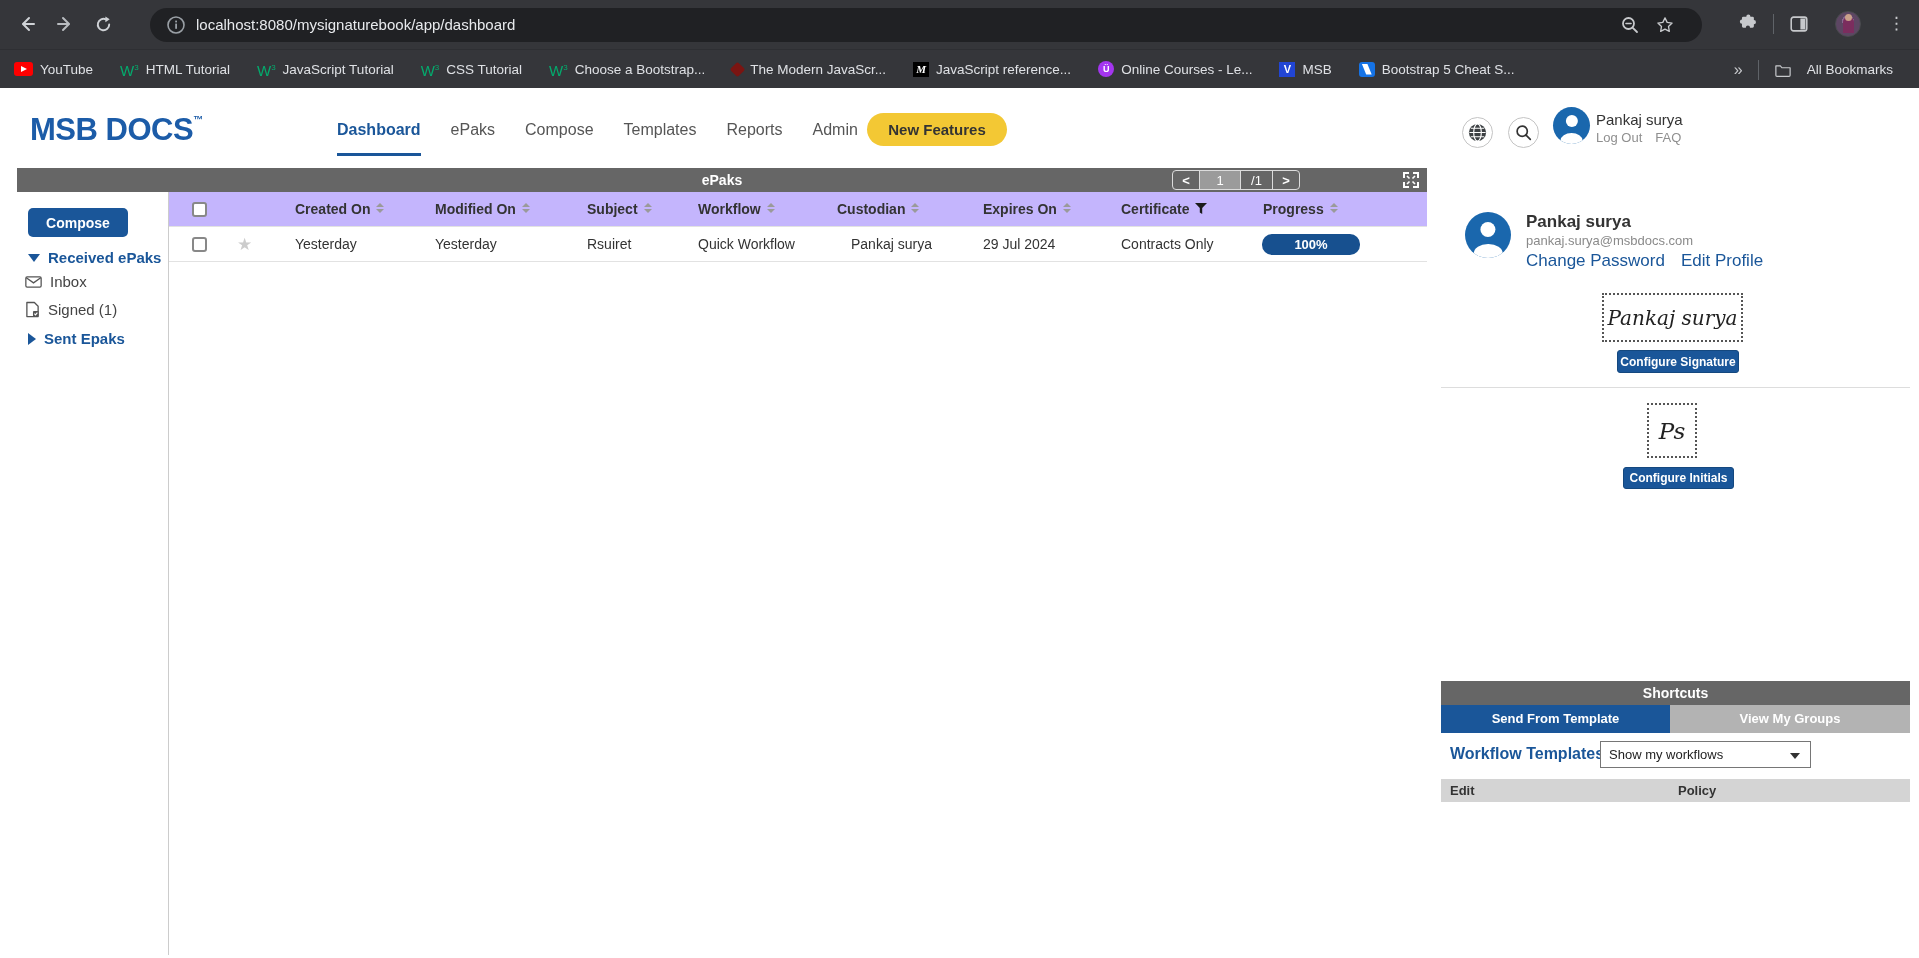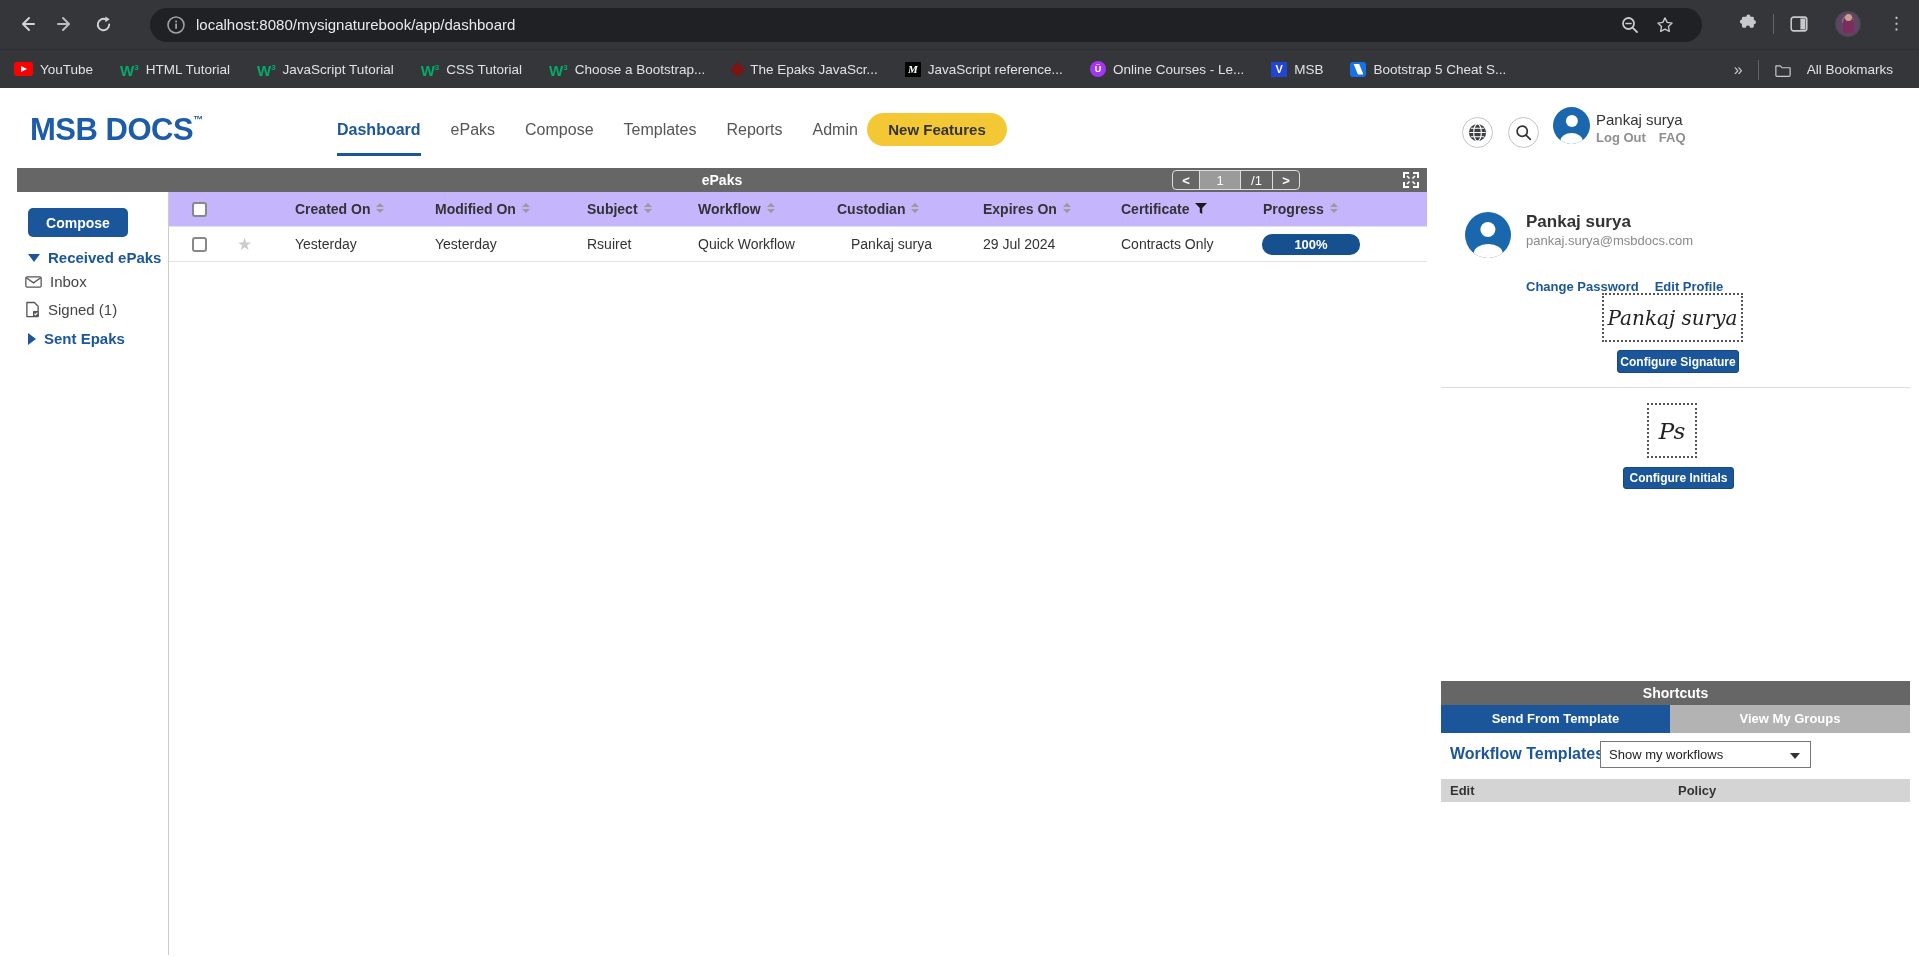--- a/index.html
+++ b/index.html
@@ -22,21 +22,21 @@
   .tb-avatar::before{content:""; position:absolute; left:9px; top:2px; width:7px; height:7px; background:#caa08a; border-radius:50%; z-index:2;}
   .dots { position:absolute; left:1888px; top:12px; color:#c7c9cc; font-size:17px; letter-spacing:0; line-height:24px; }
 
   .bookmarks { position:absolute; left:0; top:49px; width:1919px; height:39px; background:#35363a; border-top:1px solid #2e2f33; display:flex; align-items:center; }
   .bm-left { display:flex; align-items:center; gap:27px; padding-left:14px; }
   .bm-item { display:flex; align-items:center; gap:7px; color:#dfe1e5; font-size:13.5px; white-space:nowrap; }
   .bm-right { position:absolute; right:26px; top:0; height:39px; display:flex; align-items:center; gap:15px; color:#dfe1e5; font-size:13.5px; }
   .bm-vdiv { width:1px; height:20px; background:#5f6368; }
   .yt-ico { width:19px; height:14px; background:#f00; border-radius:3px; position:relative; }
   .yt-ico::after { content:""; position:absolute; left:7px; top:3.5px; border-left:6px solid #fff; border-top:3.5px solid transparent; border-bottom:3.5px solid transparent; }
-  .w3-ico { color:#04aa6d; font-weight:bold; font-size:15px; line-height:14px; }
+  .w3-ico { color:#04aa6d; font-weight:normal; font-size:15px; line-height:14px; }
   .w3-ico sup { font-size:8px; }
   .mjs-ico { width:11px; height:11px; background:#7a1512; transform:rotate(45deg); border-radius:2px; }
   .mdn-ico { width:16px; height:15px; background:#000; color:#fff; font-weight:bold; font-size:11px; font-style:italic; display:flex; align-items:center; justify-content:center; font-family:"Liberation Serif",serif; }
   .ud-ico { width:16px; height:16px; background:#a435f0; color:#fff; border-radius:50%; font-size:9px; font-weight:bold; display:flex; align-items:center; justify-content:center; }
   .msb-ico { width:16px; height:15px; background:#2145d4; color:#fff; font-size:11px; font-weight:bold; display:flex; align-items:center; justify-content:center; }
   .bs-ico { width:16px; height:15px; background:#1573e6; border-radius:3px; position:relative; overflow:hidden; }
   .bs-ico::after { content:""; position:absolute; left:3px; top:2px; width:10px; height:11px; background:#fff; clip-path:polygon(0 0, 55% 0, 100% 100%, 45% 100%); }
   .chev { font-size:16px; color:#c7c9cc; }
 
   
@@ -46,21 +46,21 @@
   .mainnav .nav-item { font-size:16px; color:#555; cursor:pointer; padding-bottom:14px; }
   .mainnav .nav-item.active { color:#1a5699; font-weight:bold; border-bottom:3px solid #1a5699; }
   .new-features { position:absolute; left:867px; top:113px; width:140px; height:33px; background:#f3c834; border:none; border-radius:17px; font-size:15px; font-weight:bold; color:#333; font-family:"Liberation Sans",sans-serif; cursor:pointer; }
   .hdr-circle { position:absolute; top:117px; width:31px; height:31px; border-radius:50%; border:1px solid #c4c4c4; background:#fff; display:flex; align-items:center; justify-content:center; cursor:pointer; }
   .avatar-blue { background:#1a67ad; border-radius:50%; position:relative; overflow:hidden; }
   .avatar-blue::before { content:""; position:absolute; left:50%; transform:translateX(-50%); top:22%; width:33%; height:33%; background:#fff; border-radius:50%; }
   .avatar-blue::after { content:""; position:absolute; left:50%; transform:translateX(-50%); bottom:-12%; width:62%; height:42%; background:#fff; border-radius:50% 50% 0 0; }
   .hdr-user { position:absolute; left:1553px; top:107px; width:37px; height:37px; }
   .hdr-username { position:absolute; left:1596px; top:111px; font-size:15px; color:#333; }
   .hdr-links { position:absolute; left:1596px; top:130px; font-size:13px; color:#8f8f8f; display:flex; gap:13px; }
-  .hdr-links span { cursor:pointer;font-weight:bold; }
+  .hdr-links span { cursor:pointer; }
 
   
   .epaks-bar { position:absolute; left:17px; top:168px; width:1410px; height:24px; background:#666; }
   .epaks-title { position:absolute; left:0; right:0; top:0; text-align:center; color:#fff; font-size:14px; font-weight:600; line-height:24px; }
   .pager { position:absolute; left:1155px; top:2px; height:20px; display:flex; border:1px solid #dcdcdc; border-radius:4px; overflow:hidden; }
   .pager > div { display:flex; align-items:center; justify-content:center; color:#fff; font-size:13px; }
   .pg-btn { width:26px; cursor:pointer; font-weight:bold; }
   .pg-num { width:42px; background:#9b9b9b; border-left:1px solid #dcdcdc; border-right:1px solid #dcdcdc; }
   .pg-total { width:32px; border-right:1px solid #dcdcdc; }
   .expand-ico { position:absolute; left:1385px; top:3px; width:18px; height:18px; cursor:pointer; }
@@ -88,21 +88,21 @@
   .sort .dn { border-top:4px solid #9a9a9a; }
   .funnel { display:inline-block; margin-left:6px; }
   .progress-badge { position:absolute; left:1093px; top:7px; width:98px; height:21px; background:#17508f; border-radius:10px; color:#fff; font-size:13px; font-weight:bold; text-align:center; line-height:21px; }
 
   
   .rpanel { position:absolute; left:1441px; top:168px; width:469px; height:790px; }
   .panel-bar { position:absolute; left:0; width:469px; height:24px; background:#666; color:#fff; font-size:14px; font-weight:600; text-align:center; line-height:24px; }
   .pf-avatar { position:absolute; left:24px; top:44px; width:46px; height:46px; }
   .pf-name { position:absolute; left:85px; top:44px; font-size:17px; font-weight:bold; color:#333; }
   .pf-email { position:absolute; left:85px; top:65px; font-size:13px; color:#8a8a8a; }
-  .pf-links { position:absolute; left:85px; top:83px; font-size:13px; font-weight:bold; color:#1a5699; display:flex; gap:16px;margin-top:28px; }
+  .pf-links { position:absolute; left:85px; top:83px; font-size:17px; font-weight:normal; color:#1a5699; display:flex; gap:16px; }
   .pf-links span { cursor:pointer; }
   .sig-box { position:absolute; left:161px; top:125px; width:141px; height:49px; border:2px dotted #555; display:flex; align-items:center; justify-content:center; }
   .script { font-family:"DejaVu Serif", serif; font-style:italic; color:#222; }
   .cfg-btn { position:absolute; background:#1a5699; color:#fff; border:1px solid #14487f; border-radius:3px; font-size:12px; font-weight:bold; font-family:"Liberation Sans",sans-serif; cursor:pointer; }
   .panel-hr { position:absolute; left:0; top:219px; width:469px; height:1px; background:#ddd; }
   .ini-box { position:absolute; left:206px; top:235px; width:50px; height:55px; border:2px dotted #555; display:flex; align-items:center; justify-content:center; }
   .tabs { position:absolute; left:0; top:537px; width:469px; height:28px; display:flex; }
   .tab { height:28px; color:#fff; font-size:13px; font-weight:bold; text-align:center; line-height:28px; cursor:pointer; }
   .tab-active { width:229px; background:#1a5699; }
   .tab-inactive { width:240px; background:#b3b3b3; }
@@ -196,21 +196,21 @@
         <div class="bm-item">
           <span class="w3-ico">W<sup>3</sup></span>
           <span>CSS Tutorial</span>
         </div>
         <div class="bm-item">
           <span class="w3-ico">W<sup>3</sup></span>
           <span>Choose a Bootstrap...</span>
         </div>
         <div class="bm-item">
           <span class="mjs-ico"></span>
-          <span>The Epaks JavaScr...</span>
+          <span>The Modern JavaScr...</span>
         </div>
         <div class="bm-item">
           <span class="mdn-ico">M</span>
           <span>JavaScript reference...</span>
         </div>
         <div class="bm-item">
           <span class="ud-ico">Ü</span>
           <span>Online Courses - Le...</span>
         </div>
         <div class="bm-item">

